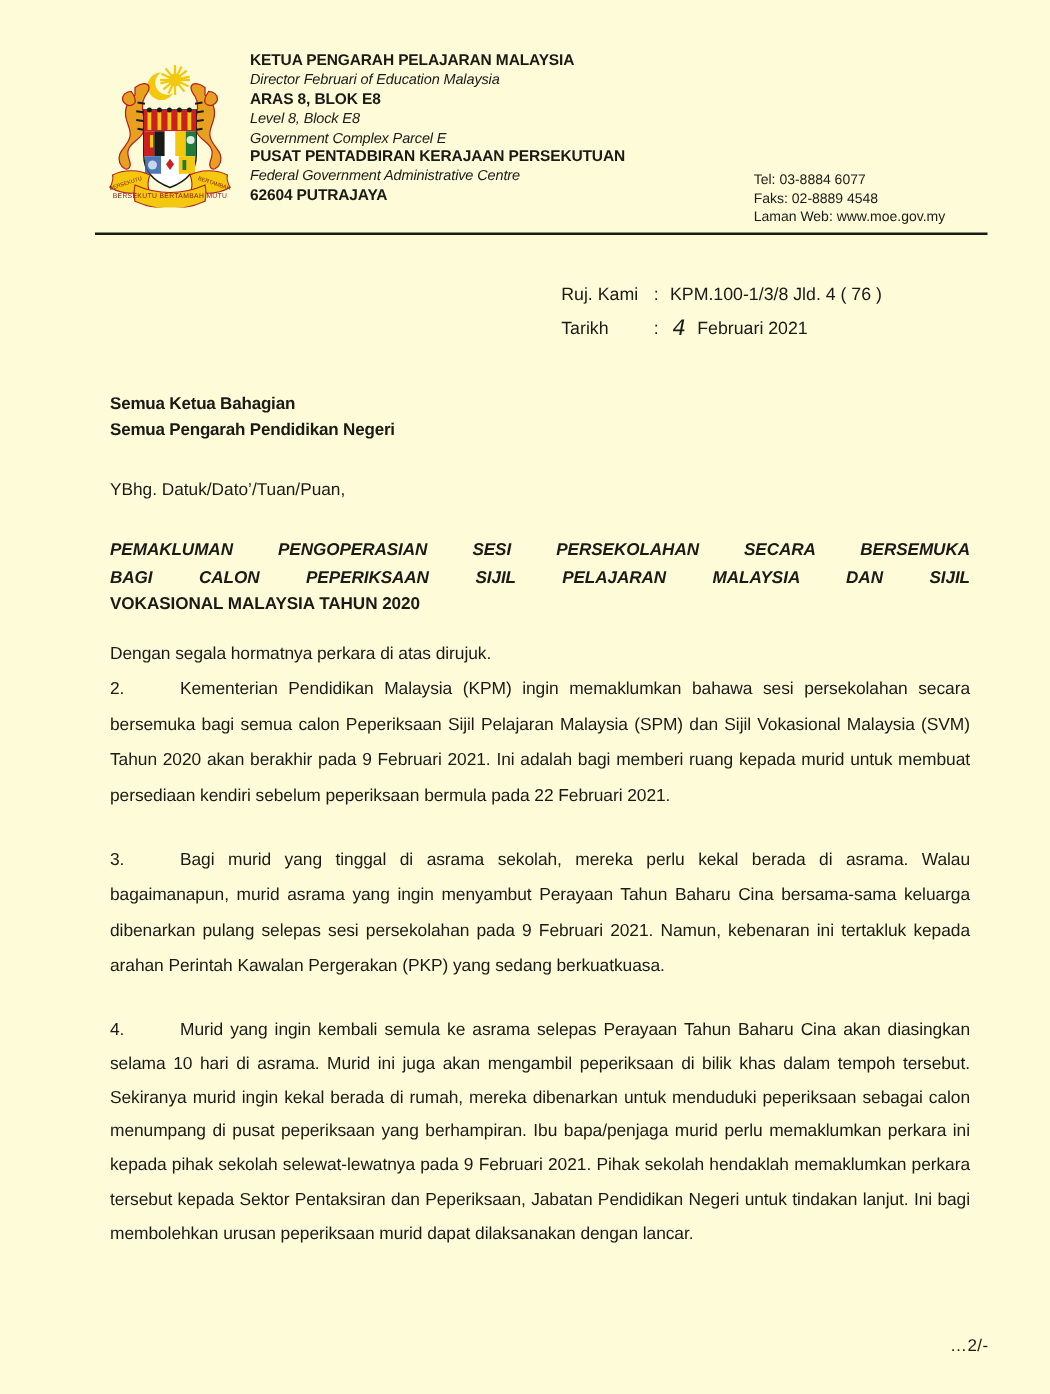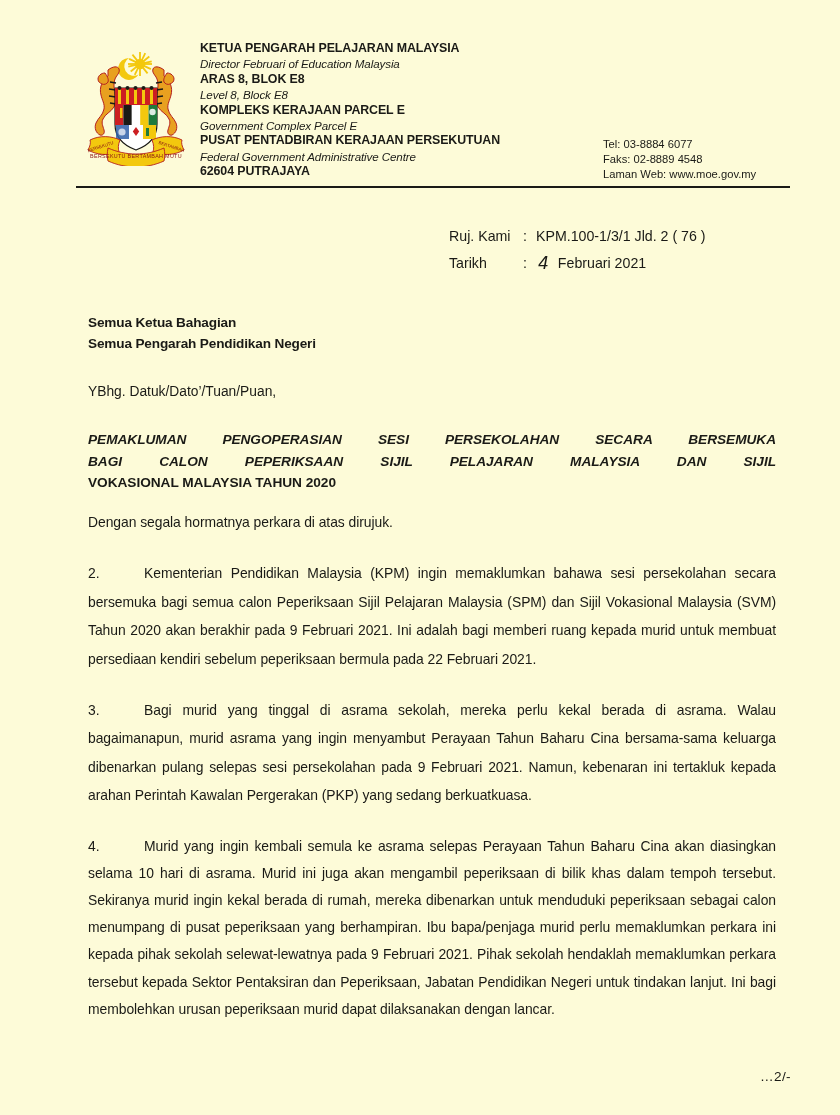--- a/index.html
+++ b/index.html
@@ -144,21 +144,21 @@
     width: 688px;
   }
   p.para {
     margin: 0;
     font-size: 13.9px;
     line-height: 28.4px;
     text-align: justify;
     text-align-last: left;
     letter-spacing: -0.05px;
   }
-  p.para.intro { margin-bottom: 23px; }
+  p.para.intro { }
   p.para.gap   { margin-bottom: 23px; }
   p.para.tight { line-height: 27.2px; }
   .numlead {
     display: inline-block;
     width: 56px;
   }
 
   .pagemark {
     position: absolute;
     right: 49px;
@@ -262,41 +262,40 @@
           <text x="97" y="112" font-family="Liberation Sans, sans-serif" font-size="4.4" text-anchor="middle" fill="#8a1414" transform="rotate(18 97 112)">BERTAMBAH</text>
         </g>
       </svg>
     </div>
 
     <div class="lh-text">
       <div class="lh-line lh-bold">KETUA PENGARAH PELAJARAN MALAYSIA</div>
       <div class="lh-line lh-ital">Director Februari of Education Malaysia</div>
       <div class="lh-line lh-bold">ARAS 8, BLOK E8</div>
       <div class="lh-line lh-ital">Level 8, Block E8</div>
-      <div class="lh-line lh-bold">KOMPLEKS KERAJAAN PARCEL E</div>
       <div class="lh-line lh-ital">Government Complex Parcel E</div>
       <div class="lh-line lh-bold">PUSAT PENTADBIRAN KERAJAAN PERSEKUTUAN</div>
       <div class="lh-line lh-ital">Federal Government Administrative Centre</div>
       <div class="lh-line lh-bold">62604 PUTRAJAYA</div>
     </div>
 
     <div class="lh-contact">
       <div>Tel: 03-8884 6077</div>
       <div>Faks: 02-8889 4548</div>
       <div>Laman Web: www.moe.gov.my</div>
     </div>
 
     <div class="rule"></div>
   </div>
 
   <div class="refblock">
     <div class="ref-row">
       <span class="ref-label">Ruj. Kami</span>
       <span class="ref-colon">:</span>
-      <span>KPM.100-1/3/1 Jld. 2  ( 76 )</span>
+      <span>KPM.100-1/3/8 Jld. 4  ( 76 )</span>
     </div>
     <div class="ref-row">
       <span class="ref-label">Tarikh</span>
       <span class="ref-colon">:</span>
       <span class="hand-date">4</span>
       <span>Februari 2021</span>
     </div>
   </div>
 
   <div class="addressee">

